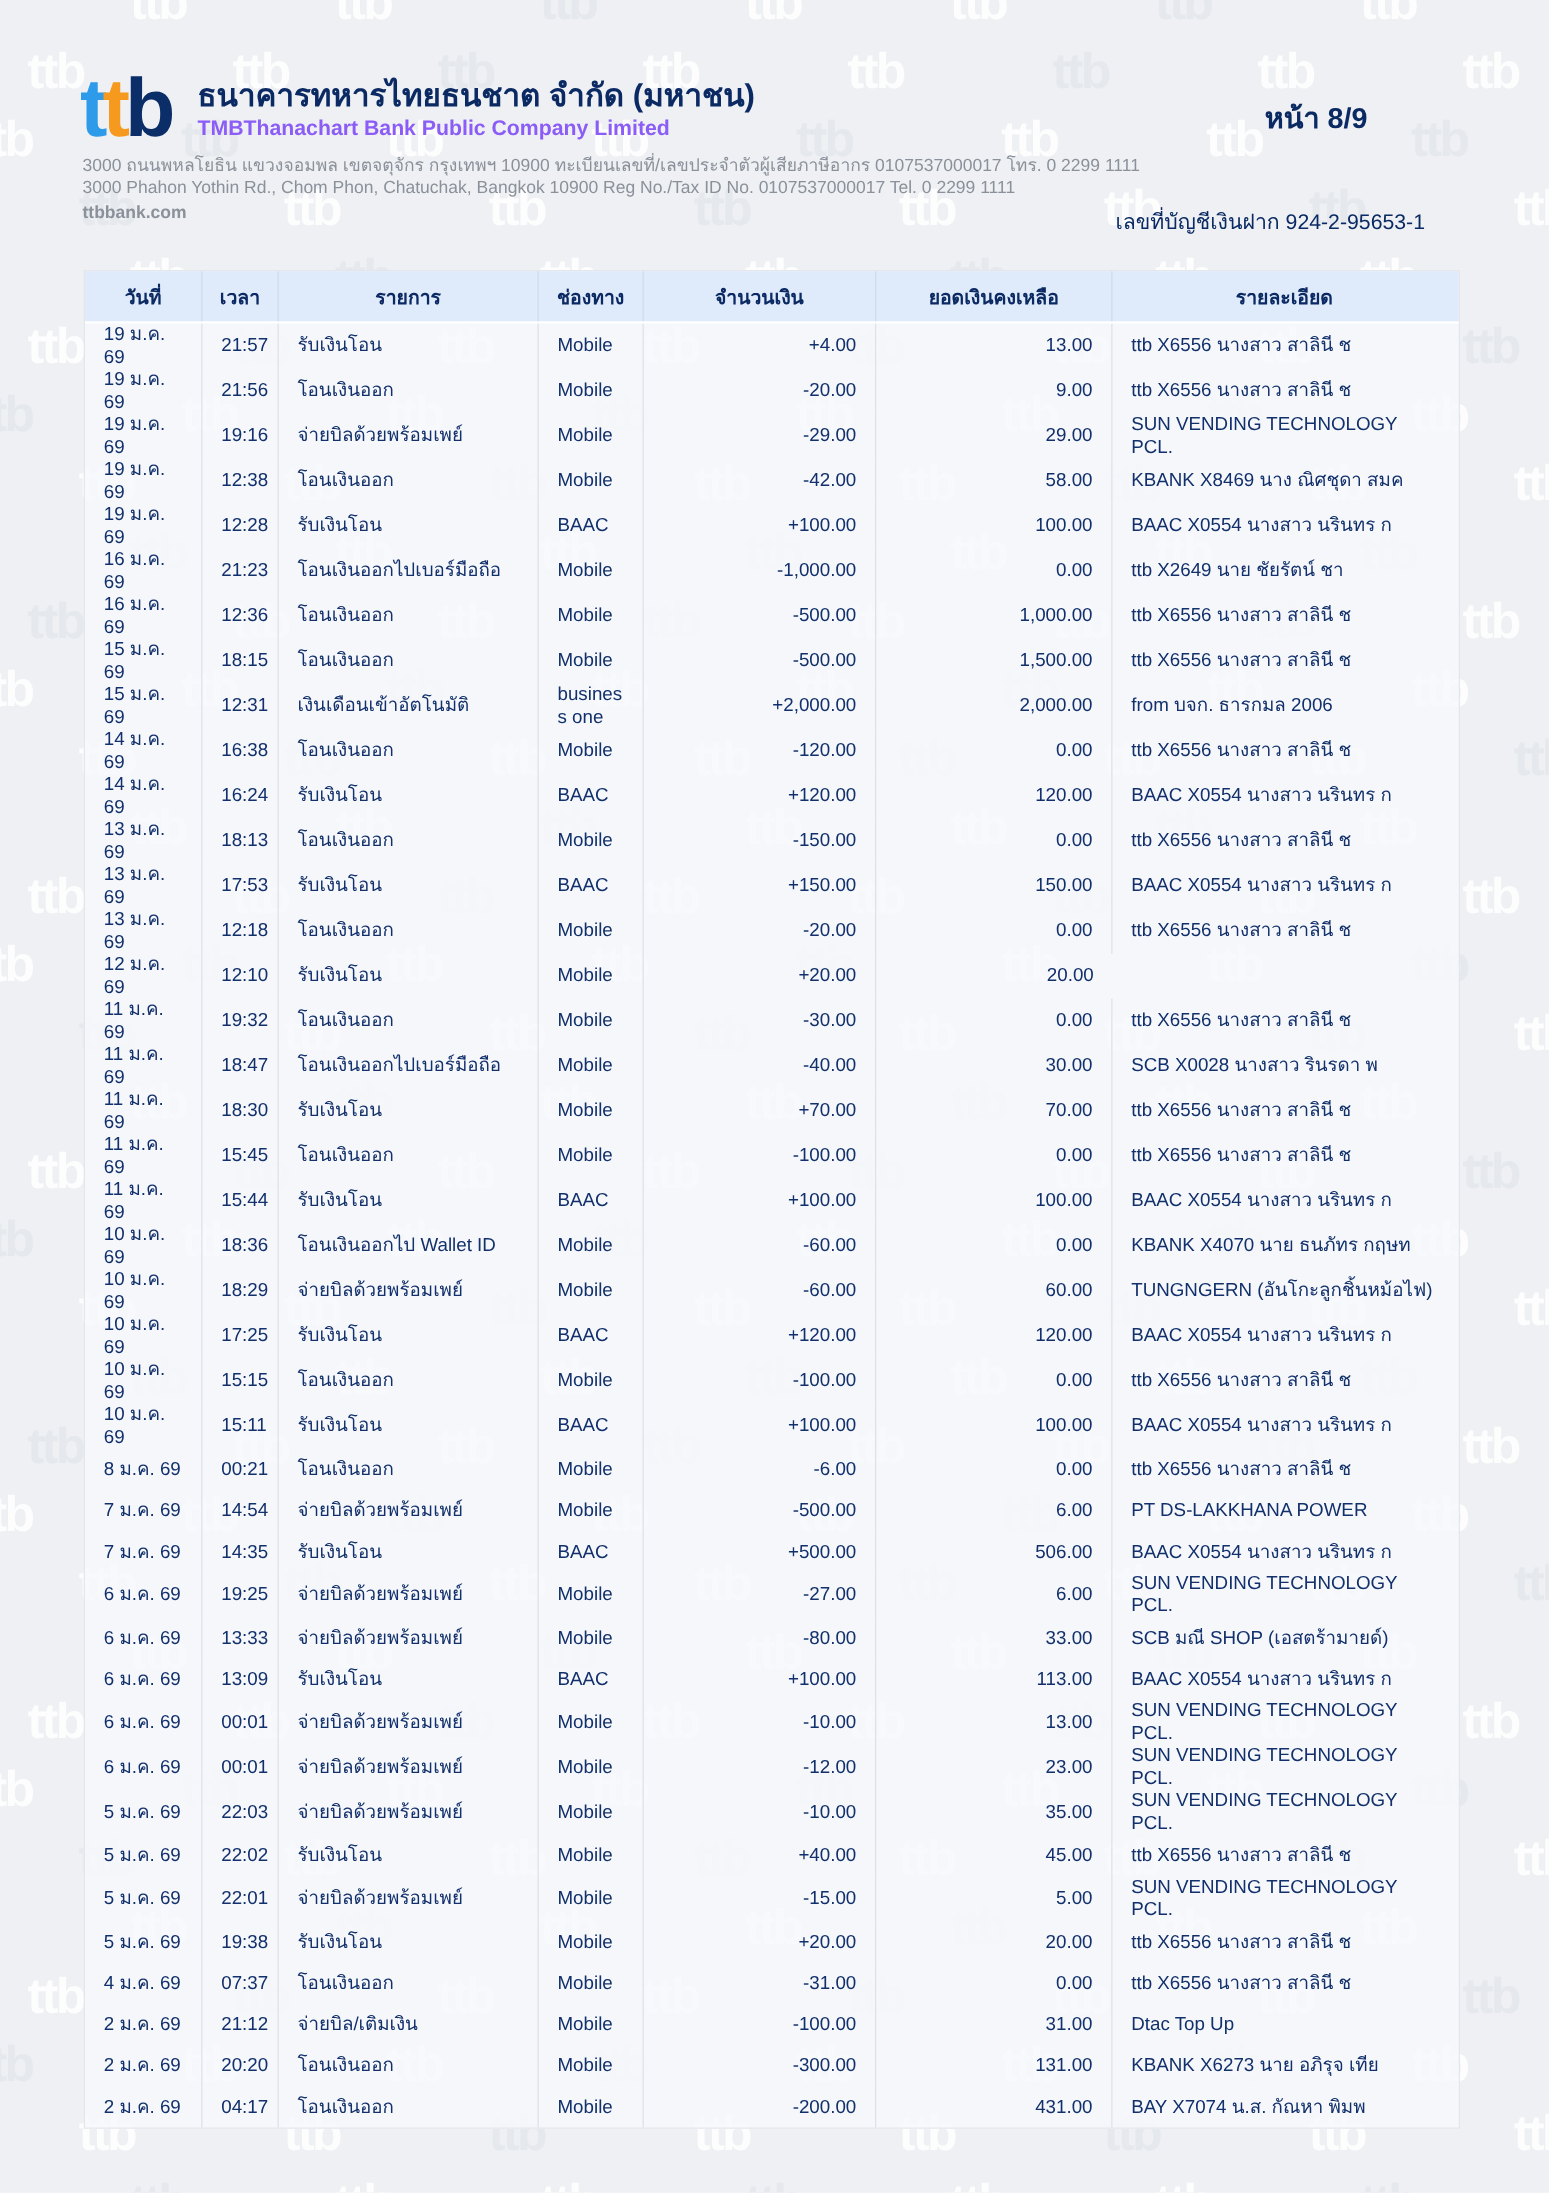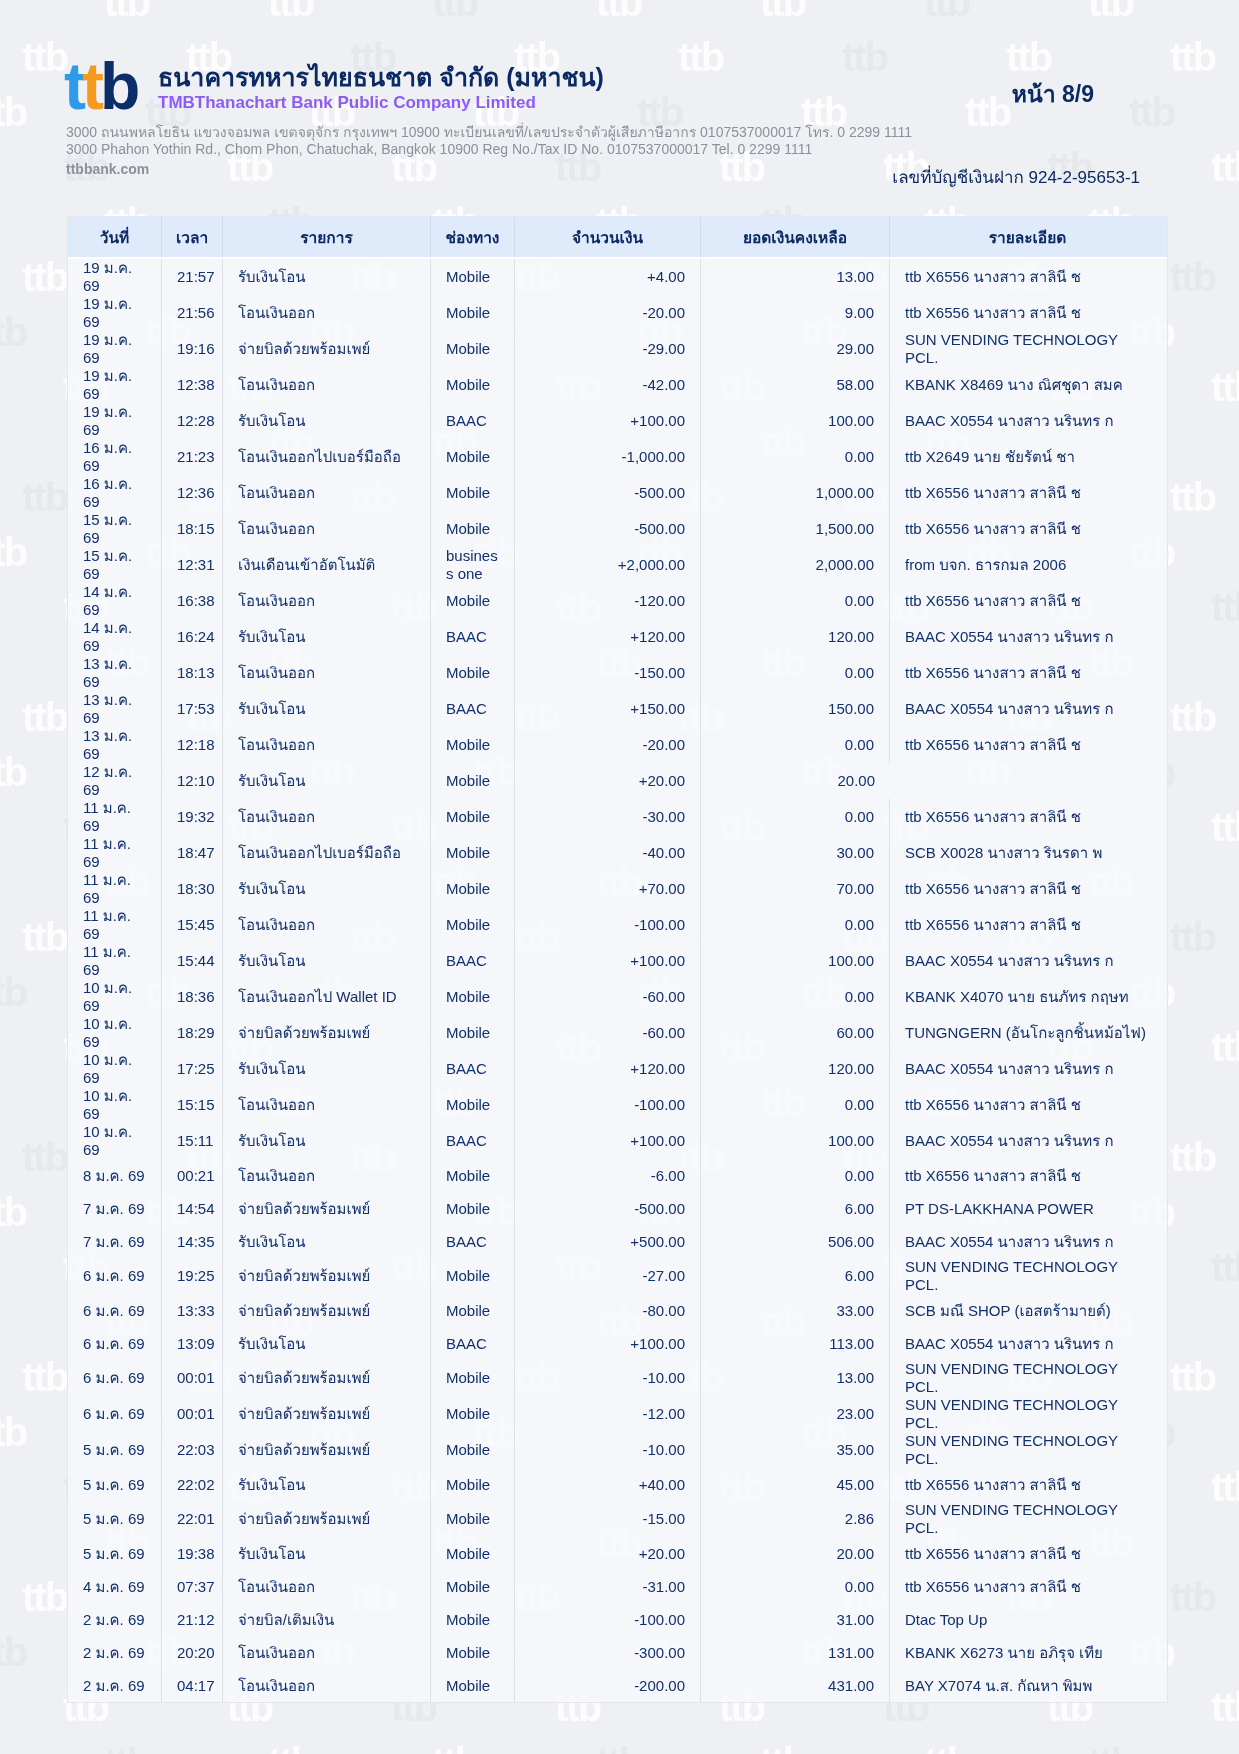--- a/index.html
+++ b/index.html
@@ -717,21 +717,21 @@
     <div class="cell num">45.00</div>
     <div class="cell wrap">ttb X6556 นางสาว สาลินี ช</div>
   </div>
 
   <div class="t-row">
     <div class="cell">5 ม.ค. 69</div>
     <div class="cell">22:01</div>
     <div class="cell wrap">จ่ายบิลด้วยพร้อมเพย์</div>
     <div class="cell wrap">Mobile</div>
     <div class="cell num">-15.00</div>
-    <div class="cell num">2.86</div>
+    <div class="cell num">5.00</div>
     <div class="cell wrap">SUN VENDING TECHNOLOGY PCL.</div>
   </div>
 
   <div class="t-row">
     <div class="cell">5 ม.ค. 69</div>
     <div class="cell">19:38</div>
     <div class="cell wrap">รับเงินโอน</div>
     <div class="cell wrap">Mobile</div>
     <div class="cell num">+20.00</div>
     <div class="cell num">20.00</div>

